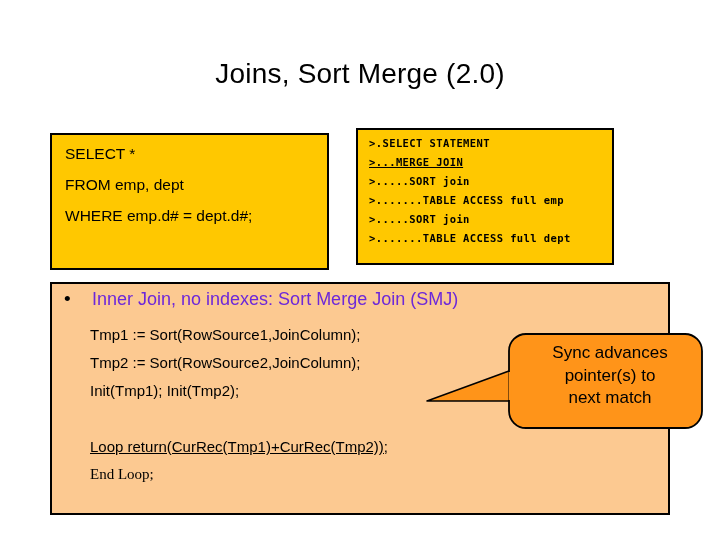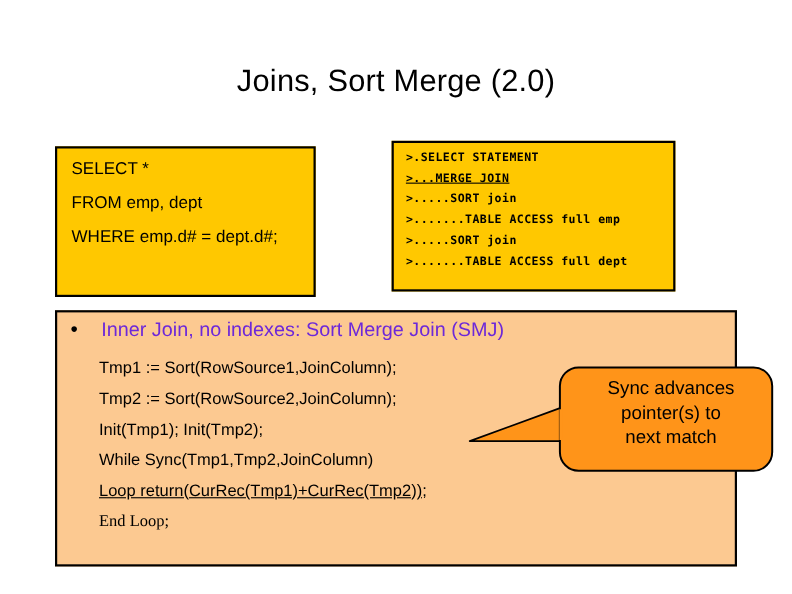--- a/index.html
+++ b/index.html
@@ -36,21 +36,21 @@
   
   .yellow-box {
     position: absolute;
     background: #FFC800;
     border: 2px solid #000000;
     box-sizing: border-box;
   }
   #sql-box {
     left: 50px;
     top: 133px;
-    width: 237px;
+    width: 279px;
     height: 137px;
   }
   #plan-box {
     left: 356px;
     top: 128px;
     width: 258px;
     height: 137px;
   }
   .sql-line {
     position: absolute;
@@ -169,21 +169,20 @@
   </div>
 
   <div id="body-panel">
     <div id="bullet-row">
       <span id="bullet-dot">•</span>
       <span id="bullet-text">Inner Join, no indexes: Sort Merge Join (SMJ)</span>
     </div>
     <div id="algo-l0" class="algo-line">Tmp1 := Sort(RowSource1,JoinColumn);</div>
     <div id="algo-l1" class="algo-line">Tmp2 := Sort(RowSource2,JoinColumn);</div>
     <div id="algo-l2" class="algo-line">Init(Tmp1); Init(Tmp2);</div>
-    <div id="algo-l3" class="algo-line">While Sync(Tmp1,Tmp2,JoinColumn)</div>
     <div id="algo-l4" class="algo-line">Loop return(CurRec(Tmp1)+CurRec(Tmp2));</div>
     <div id="algo-l5" class="algo-line">End Loop;</div>
   </div>
 
   <div id="callout">
     <svg width="280" height="105" viewBox="0 0 280 105">
       <path d="M 2 69 L 84 39 L 84 69 Z" fill="#FF9419" stroke="#000000" stroke-width="1.6" stroke-linejoin="round"></path>
       <rect x="84" y="2" width="193" height="94" rx="17" ry="17" fill="#FF9419" stroke="#000000" stroke-width="1.8"></rect>
       <line x1="85" y1="40" x2="85" y2="68" stroke="#FF9419" stroke-width="3"></line>
     </svg>

